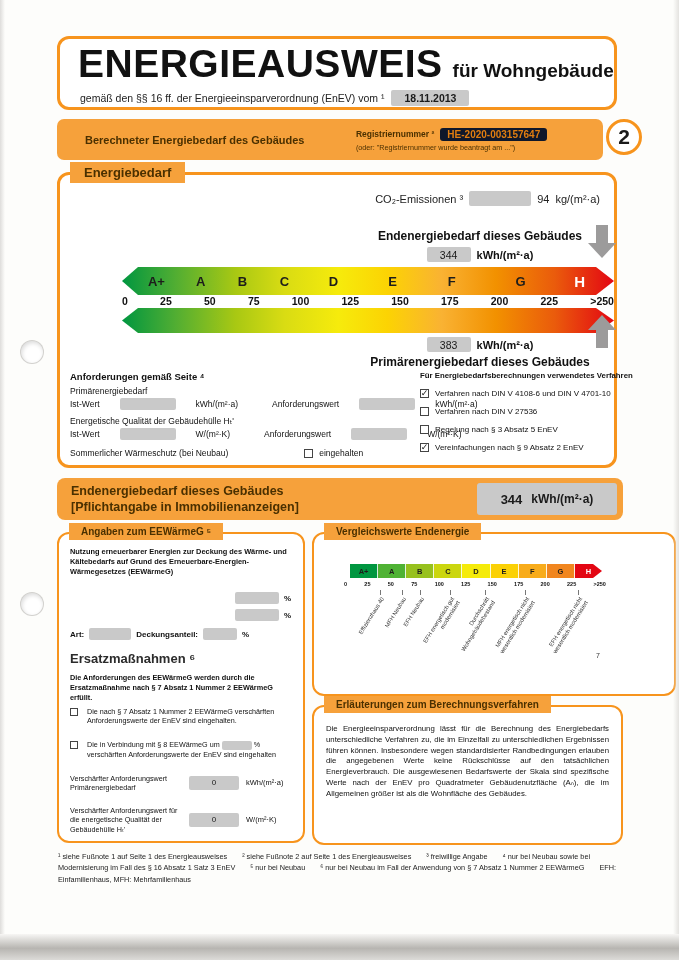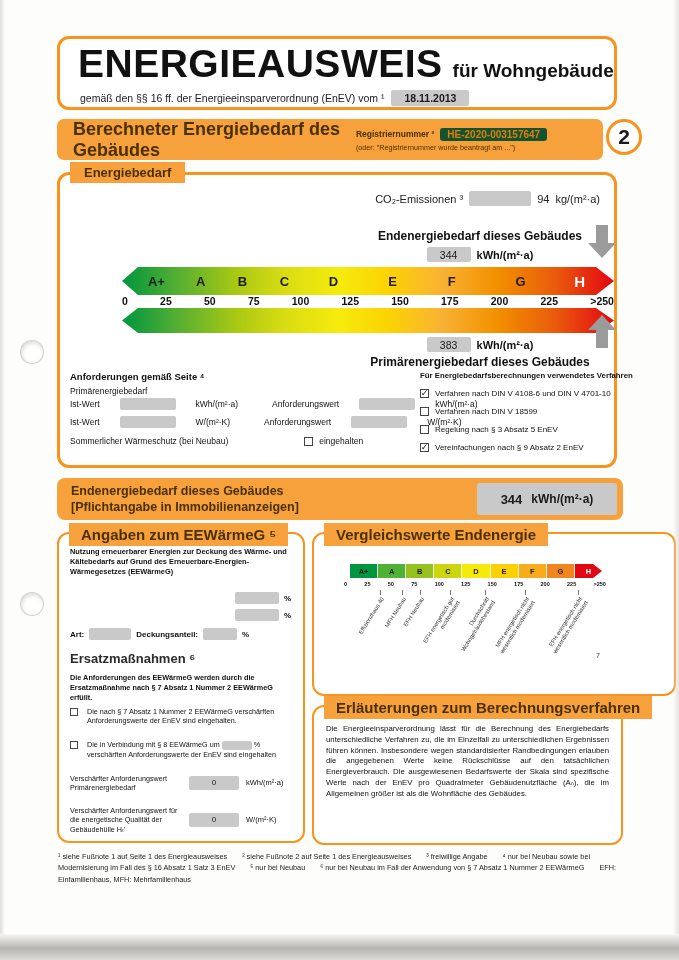--- a/index.html
+++ b/index.html
@@ -33,36 +33,36 @@
   
   .title-box{position:absolute;left:57px;top:36px;width:560px;height:74px;border:3.5px solid var(--accent);border-radius:12px;background:#fff;}
   .title-row{position:absolute;left:18px;top:3px;display:flex;align-items:baseline;gap:10px;white-space:nowrap;}
   .main-title{font-size:39px;font-weight:bold;color:#111;letter-spacing:.5px;}
   .sub-title{font-size:19px;font-weight:bold;color:#111;}
   .law-row{position:absolute;left:20px;top:51px;display:flex;align-items:center;gap:7px;font-size:10.5px;color:#222;white-space:nowrap;}
   .date-box{width:78px;height:16px;font-weight:bold;font-size:10.5px;}
 
   
   .main-banner{position:absolute;left:57px;top:119px;width:546px;height:41px;background:var(--banner);border-radius:7px;display:flex;align-items:center;}
-  .mb-title{padding-left:16px;font-weight:bold;font-size:18px;color:var(--brown);width:300px;}
+  .mb-title{padding-left:28px;font-weight:bold;font-size:11px;color:var(--brown);width:300px;}
   .reg-block{margin-left:auto;margin-right:10px;width:238px;}
   .reg-row{display:flex;align-items:center;gap:6px;}
   .reg-label{font-size:8.5px;font-weight:bold;color:var(--brown);white-space:nowrap;}
-  .reg-value{background:#14532d;border-radius:3px;padding:1px 7px;font-size:10px;font-weight:bold;color:#E07D10;white-space:nowrap;}
+  .reg-value{background:#0f172a;border-radius:3px;padding:1px 7px;font-size:10px;font-weight:bold;color:#E07D10;white-space:nowrap;}
   .reg-alt{font-size:7.2px;color:var(--brown);margin-top:2px;white-space:nowrap;}
   .page-badge{position:absolute;left:606px;top:119px;width:36px;height:36px;border:3.5px solid var(--accent);border-radius:50%;background:#fff;display:flex;align-items:center;justify-content:center;font-size:21px;font-weight:bold;color:#1a1a1a;}
 
   
   .obox{position:absolute;background:#fff;border:3px solid var(--accent);border-radius:12px;}
   #energie-box{left:57px;top:172px;width:560px;height:296px;}
   #ee-box{left:57px;top:532px;width:248px;height:311px;border-width:2.5px;}
   #vg-box{left:312px;top:532px;width:364px;height:164px;border-width:2.5px;}
   #er-box{left:312px;top:705px;width:311px;height:140px;border-width:2.5px;}
   .pill{position:absolute;top:-13px;left:10px;background:var(--banner);color:var(--brown);font-weight:bold;border-radius:0;padding:3px 14px;font-size:13px;white-space:nowrap;z-index:2;}
-  .pill.small{font-size:15px;padding:3px 12px;top:-11px;}
+  .pill.small{font-size:10px;padding:3px 12px;top:-11px;}
 
   
   .co2-row{position:absolute;top:16px;right:14px;display:flex;align-items:center;gap:6px;font-size:11px;color:#222;}
   .co2-box{width:62px;height:15px;}
   .end-label{position:absolute;left:280px;top:54px;width:280px;text-align:center;font-weight:bold;font-size:12px;color:#111;}
   .val-row{position:absolute;left:280px;width:280px;display:flex;justify-content:center;gap:6px;align-items:center;font-size:11px;color:#111;}
   .end-val{top:72px;}
   .prim-val{top:162px;}
   .prim-label{position:absolute;left:280px;top:180px;width:280px;text-align:center;font-weight:bold;font-size:12px;color:#111;}
   .small-val-box{width:44px;height:15px;font-size:10.5px;}
@@ -241,20 +241,21 @@
       <div class="anf-title">Anforderungen gemäß Seite ⁴</div>
       <div class="anf-sub">Primärenergiebedarf</div>
       <div class="anf-row">
         <span>Ist-Wert</span>
         <span class="gbox anf-box"></span>
         <span>kWh/(m²·a)</span>
         <span class="anf-gap">Anforderungswert</span>
         <span class="gbox anf-box"></span>
         <span>kWh/(m²·a)</span>
       </div>
+      <div class="anf-sub">Energetische Qualität der Gebäudehülle Hₜ'</div>
       <div class="anf-row">
         <span>Ist-Wert</span>
         <span class="gbox anf-box"></span>
         <span>W/(m²·K)</span>
         <span class="anf-gap">Anforderungswert</span>
         <span class="gbox anf-box"></span>
         <span>W/(m²·K)</span>
       </div>
       <div class="sommer-row">
         <span>Sommerlicher Wärmeschutz (bei Neubau)</span>
@@ -270,21 +271,21 @@
       <div class="vf-row">
         <span class="checkbox">
             <span class="mark">✓</span>
           </span>
         <span>Verfahren nach DIN V 4108-6 und DIN V 4701-10</span>
       </div>
       <div class="vf-row">
         <span class="checkbox">
             <span class="mark"></span>
           </span>
-        <span>Verfahren nach DIN V 18599</span>
+        <span>Verfahren nach DIN V 27536</span>
       </div>
       <div class="vf-row">
         <span class="checkbox">
             <span class="mark"></span>
           </span>
         <span>Regelung nach § 3 Absatz 5 EnEV</span>
       </div>
       <div class="vf-row">
         <span class="checkbox">
             <span class="mark">✓</span>

